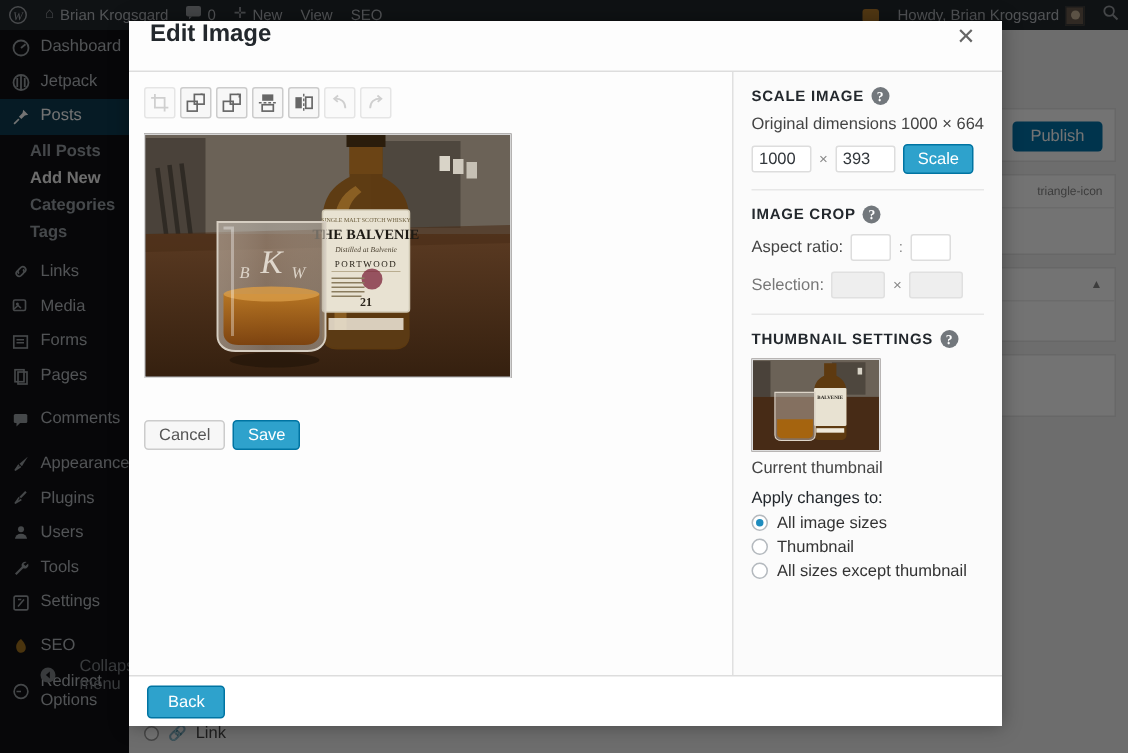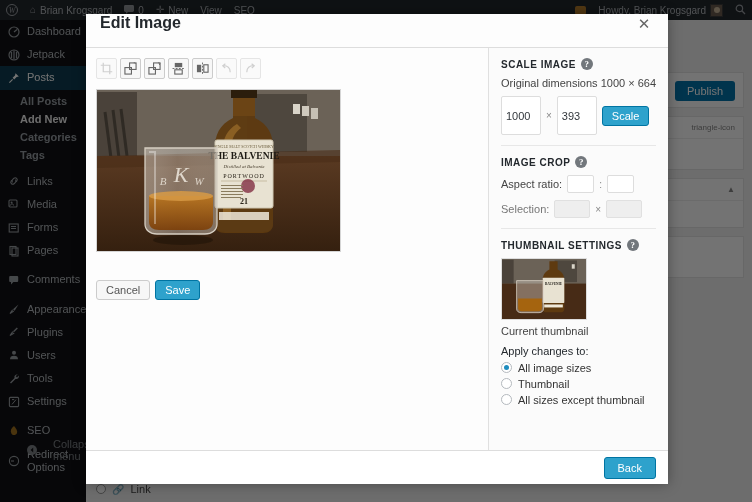--- a/index.html
+++ b/index.html
@@ -66,41 +66,41 @@
     position:absolute; left:86px; top:14px; width:582px; height:470px;
     background:#fdfdfd; z-index:10; box-shadow:0 0 12px rgba(0,0,0,.35);
     display:flex; flex-direction:column;
   }
   .modal-head { height:34px; flex:0 0 34px; border-bottom:1px solid #ddd; display:flex; align-items:flex-start; padding:0 14px; }
   .modal-title { font-size:16px; font-weight:bold; color:#23282d; }
   .modal-x { margin-left:auto; width:20px; height:20px; display:flex; align-items:center; justify-content:center; color:#666; font-size:15px; }
   .modal-body { flex:1 1 auto; display:flex; min-height:0; }
   .modal-left { flex:1 1 auto; padding:10px; position:relative; }
   .modal-right { flex:0 0 180px; border-left:1px solid #e0e0e0; padding:10px 12px; background:#fbfbfb; }
-  .modal-foot { flex:0 0 34px; border-top:1px solid #ddd; display:flex; align-items:center; justify-content:flex-end; padding:0 12px; background:#fff; }
+  .modal-foot { flex:0 0 34px; border-top:1px solid #ddd; display:flex; align-items:center; padding:0 12px; background:#fff; }
 
   
   .imgedit-toolbar { display:flex; gap:3px; margin-bottom:10px; }
   .tb-btn { width:21px; height:21px; border:1px solid #ccc; background:#f7f7f7; border-radius:2px; display:flex; align-items:center; justify-content:center; color:#555; }
   .tb-btn.disabled { border-color:#e5e5e5; background:#fafafa; color:#cfcfcf; }
   .tb-btn svg { display:block; }
 
   
   .canvas-wrap { width:245px; height:163px; border:1px solid #d5d5d5; background:#2a211c; overflow:hidden; position:relative; }
   .btn-row { margin-top:28px; display:flex; gap:5px; }
   .btn { font-size:11px; border-radius:3px; padding:3px 9px; border:1px solid transparent; }
   .btn-secondary { background:#f7f7f7; border-color:#ccc; color:#555; }
   .btn-primary { background:#2ea2cc; border-color:#0074a2; color:#fff; }
 
   
   .sec-title { font-size:10px; font-weight:bold; letter-spacing:.5px; color:#23282d; text-transform:uppercase; display:flex; align-items:center; gap:5px; margin-bottom:7px; }
   .help-ico { width:12px;height:12px;border-radius:50%;background:#72777c;color:#fff;font-size:9px;font-weight:bold;display:inline-flex;align-items:center;justify-content:center;font-family:"Liberation Serif",serif;}
   .sec-note { font-size:11px; color:#444; margin-bottom:7px; }
   .row { display:flex; align-items:center; gap:5px; margin-bottom:7px; font-size:11px; color:#444; }
-  .num-input { width:40px; height:39px; border:1px solid #ddd; background:#fff; border-radius:2px; font-size:11px; padding:0 4px; color:#32373c; display:flex; align-items:center; }
+  .num-input { width:40px; height:18px; border:1px solid #ddd; background:#fff; border-radius:2px; font-size:11px; padding:0 4px; color:#32373c; display:flex; align-items:center; }
   .sm-input { width:27px; height:18px; border:1px solid #ddd; background:#fff; border-radius:2px; }
   .sm-input.ro { background:#eee; border-color:#e0e0e0; width:36px; }
   .times { color:#888; font-size:10px; }
   .divider { height:1px; background:#e7e7e7; margin:10px 0; }
   .thumb { width:86px; height:62px; border:1px solid #ddd; overflow:hidden; position:relative; background:#2a211c; }
   .thumb-cap { font-size:11px; color:#444; margin:5px 0 8px; }
   .apply-label { font-size:11px; color:#23282d; margin-bottom:5px; }
   .radio-row { display:flex; align-items:flex-start; gap:6px; font-size:11px; color:#333; margin-bottom:4px; }
   .radio { width:11px; height:11px; border:1px solid #b4b9be; border-radius:50%; background:#fff; position:relative; flex:0 0 11px; }
   .radio.on:after { content:""; position:absolute; left:2px; top:2px; width:5px; height:5px; border-radius:50%; background:#1e8cbe; }

